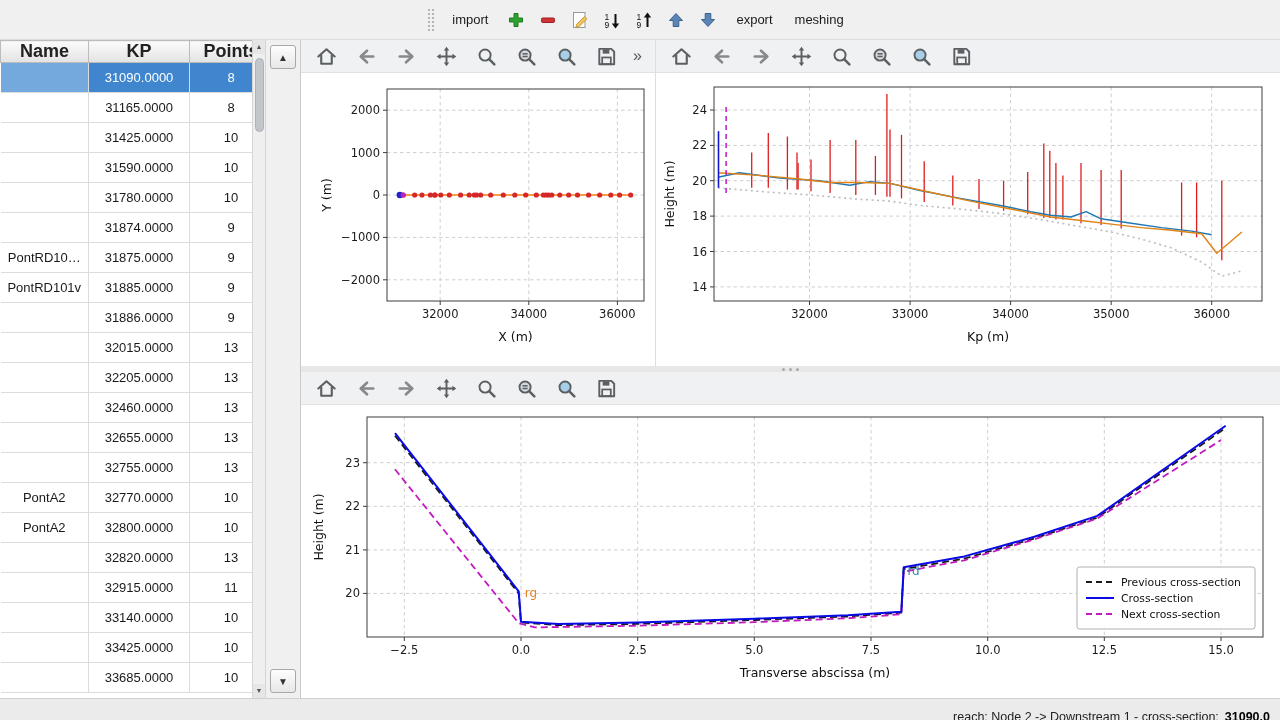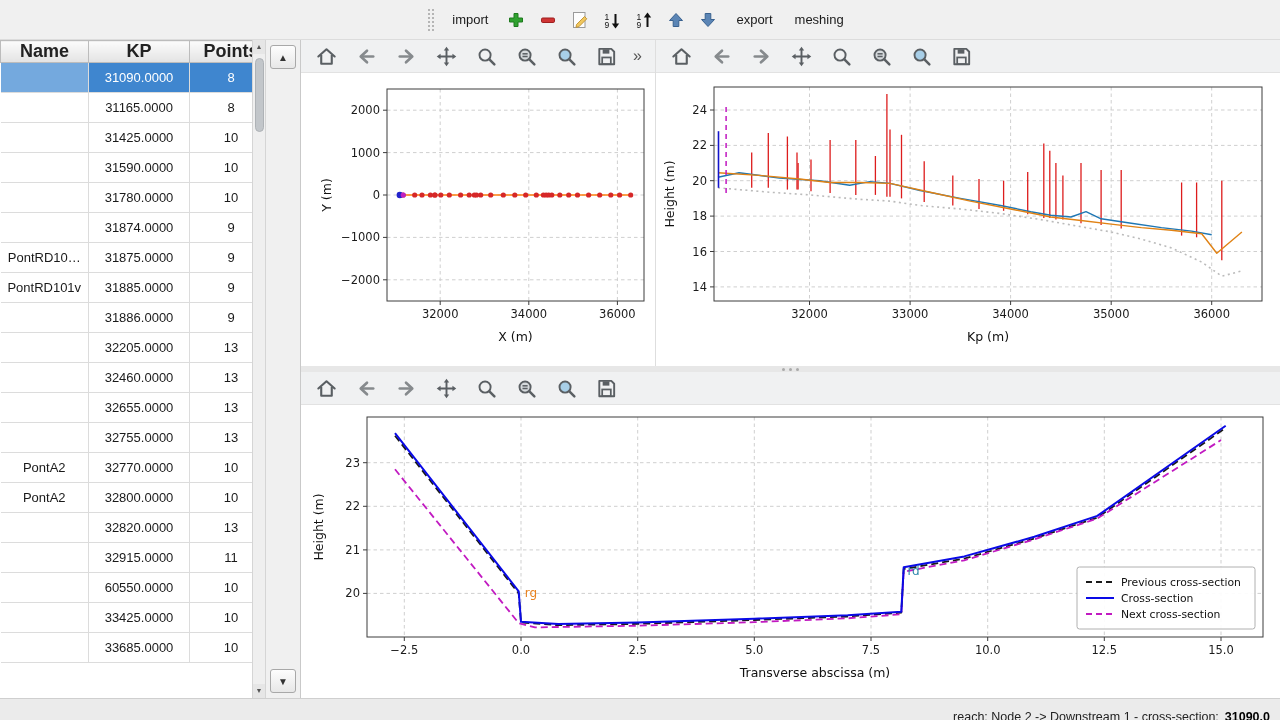--- a/index.html
+++ b/index.html
@@ -165,20 +165,25 @@
               <td class="kp-cell">31885.0000</td>
               <td class="points-cell">9</td>
             </tr>
             <tr>
               <td class="name-cell"></td>
               <td class="kp-cell">31886.0000</td>
               <td class="points-cell">9</td>
             </tr>
             <tr>
               <td class="name-cell"></td>
+              <td class="kp-cell">32015.0000</td>
+              <td class="points-cell">13</td>
+            </tr>
+            <tr>
+              <td class="name-cell"></td>
               <td class="kp-cell">32205.0000</td>
               <td class="points-cell">13</td>
             </tr>
             <tr>
               <td class="name-cell"></td>
               <td class="kp-cell">32460.0000</td>
               <td class="points-cell">13</td>
             </tr>
             <tr>
               <td class="name-cell"></td>
@@ -205,21 +210,21 @@
               <td class="kp-cell">32820.0000</td>
               <td class="points-cell">13</td>
             </tr>
             <tr>
               <td class="name-cell"></td>
               <td class="kp-cell">32915.0000</td>
               <td class="points-cell">11</td>
             </tr>
             <tr>
               <td class="name-cell"></td>
-              <td class="kp-cell">60550.0000</td>
+              <td class="kp-cell">33140.0000</td>
               <td class="points-cell">10</td>
             </tr>
             <tr>
               <td class="name-cell"></td>
               <td class="kp-cell">33425.0000</td>
               <td class="points-cell">10</td>
             </tr>
             <tr>
               <td class="name-cell"></td>
               <td class="kp-cell">33685.0000</td>

